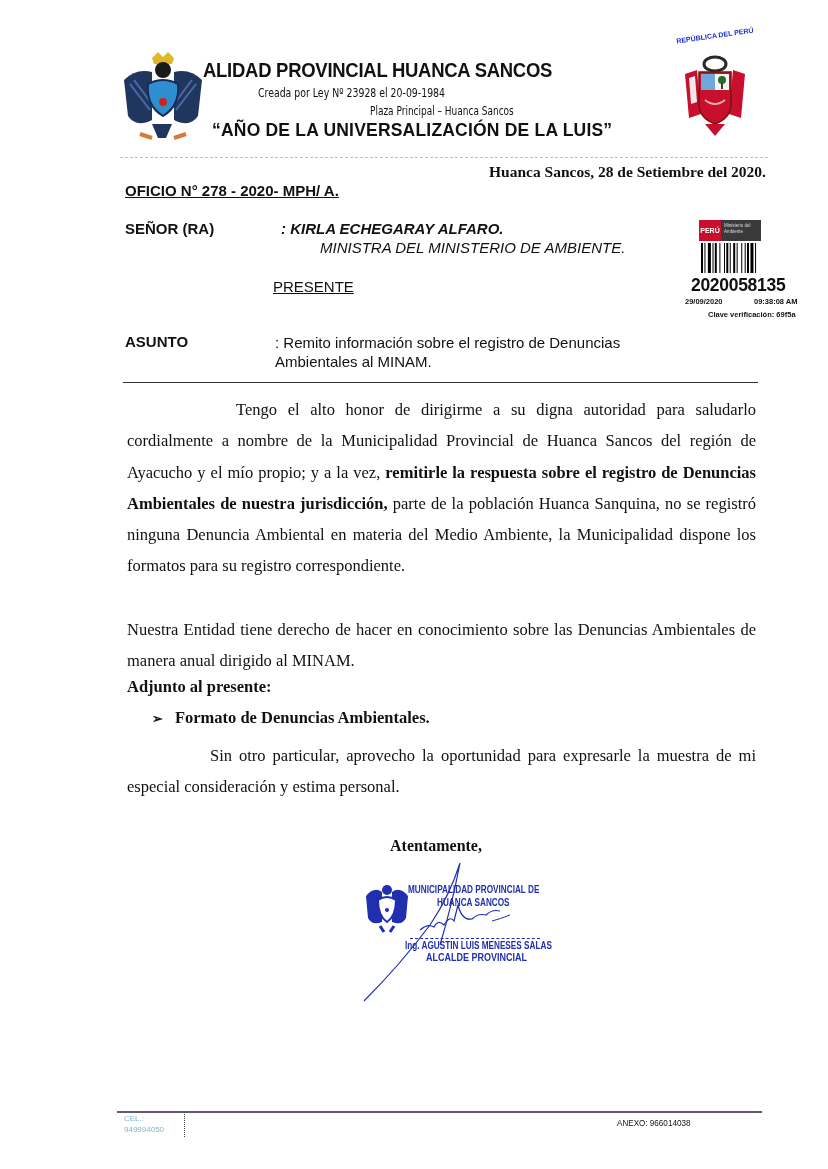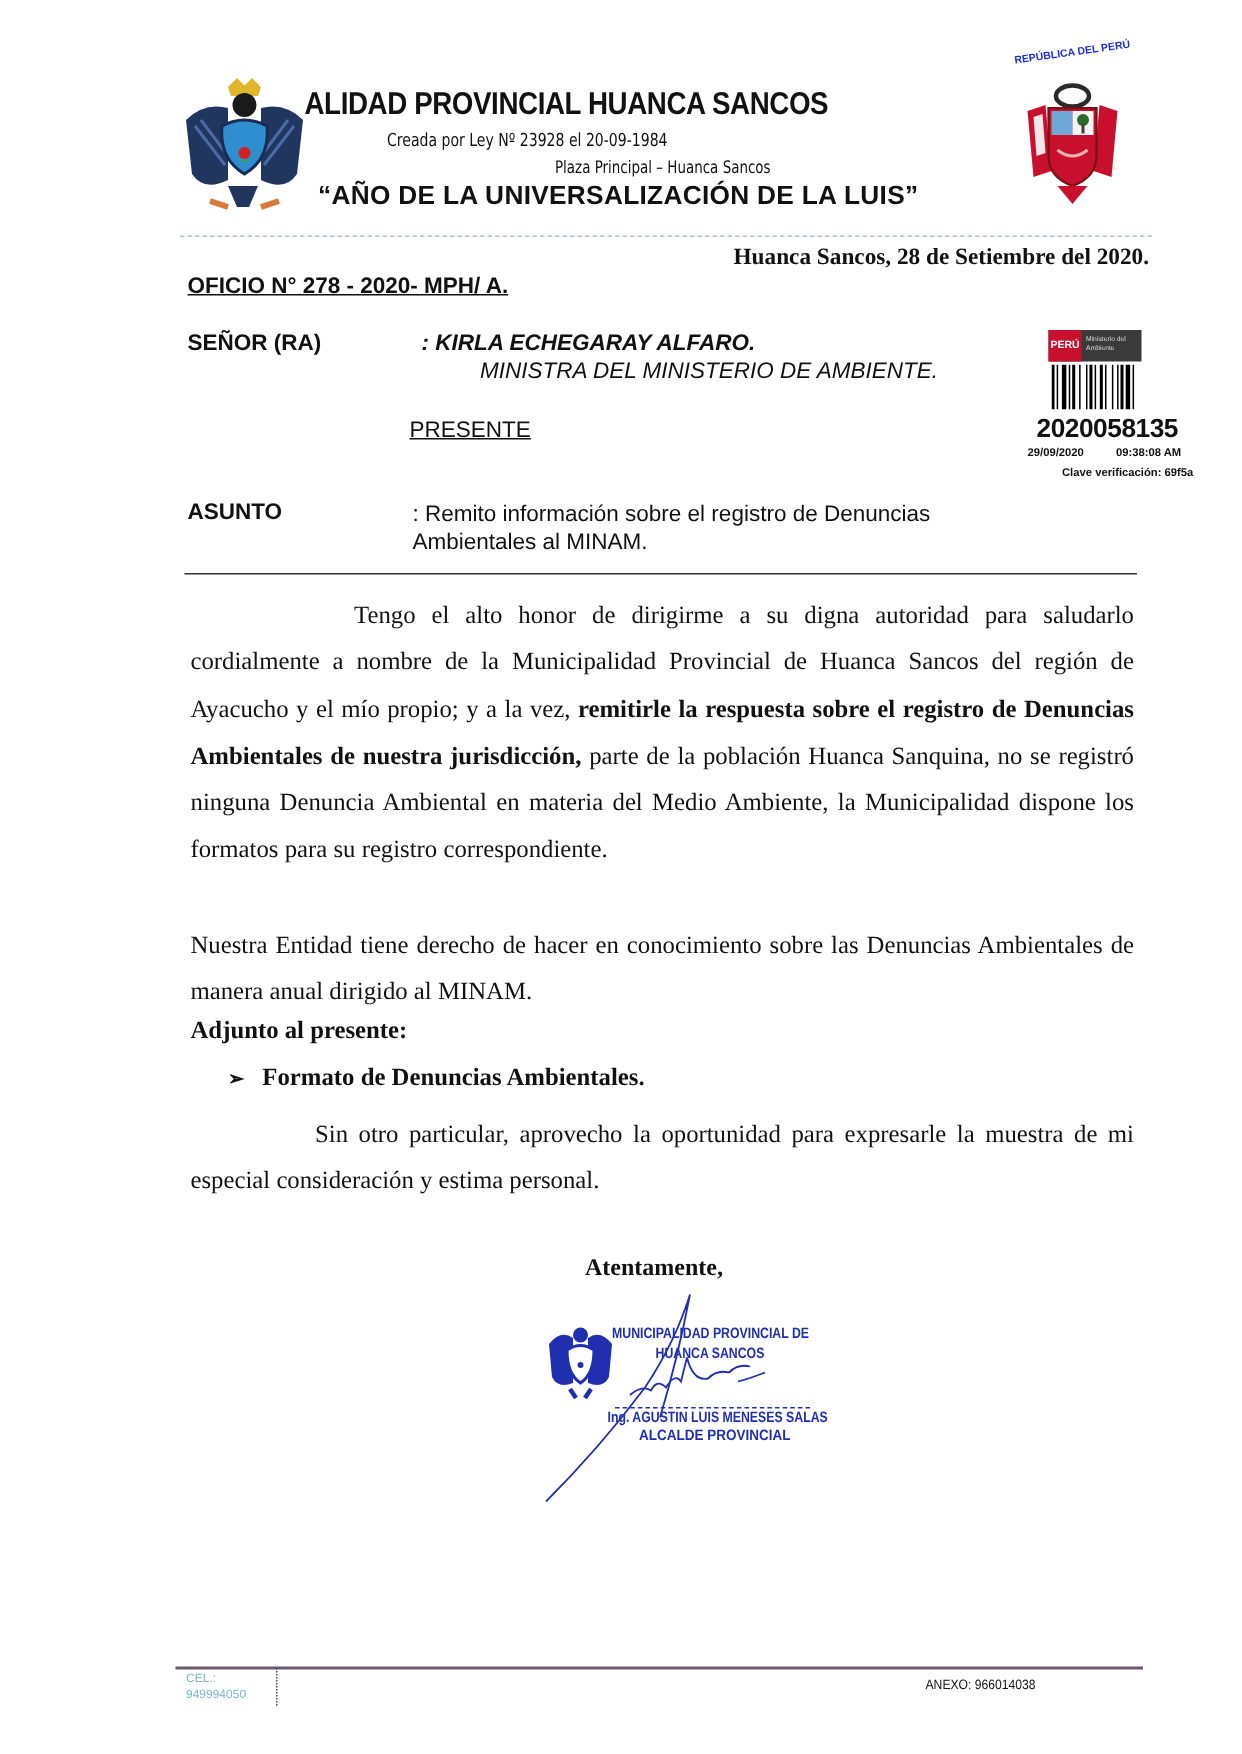--- a/index.html
+++ b/index.html
@@ -29,21 +29,21 @@
   #presente { left: 273px; top: 278px; font-size: 15px; font-weight: normal; text-decoration: underline; }
 
   
   #stamp { left: 655px; top: 216px; width: 167px; height: 116px; background: #fff; }
   #stamp-brand { left: 44px; top: 4px; width: 62px; height: 21px; background: #3a3a3a; }
   #stamp-peru { left: 0; top: 0; width: 22px; height: 21px; background: #c8102e; color: #fff; font-size: 7px; font-weight: bold; line-height: 21px; text-align: center; }
   #stamp-ministry { left: 25px; top: 3px; font-size: 4.5px; color: #ddd; line-height: 6px; width: 36px; }
   #barcode { left: 46px; top: 27px; width: 72px; height: 30px; }
   #stamp-number { left: 24px; top: 59px; font-size: 17.5px; font-weight: bold; letter-spacing: -0.3px; margin-left: 12px; }
   #stamp-date { left: 30px; top: 81px; font-size: 7.5px; font-weight: bold; }
-  #stamp-time { left: 89px; top: 81px; font-size: 7.5px; font-weight: bold; }
+  #stamp-time { left: 99px; top: 81px; font-size: 7.5px; font-weight: bold; }
   #stamp-key { left: 53px; top: 94px; font-size: 7.5px; font-weight: bold; white-space: nowrap; }
 
   #subject-label { left: 125px; top: 333px; font-size: 15px; font-weight: bold; }
   #subject-text { left: 275px; top: 333px; font-size: 15px; line-height: 19px; width: 420px; }
   #subject-rule { left: 123px; top: 382px; width: 635px; border-top: 1px solid #333; }
 
   
   .body-p { left: 127px; width: 629px; font-size: 16.5px; line-height: 31.3px; text-align: justify; text-align-last: auto; }
   #body-p1 { top: 394px; text-indent: 109px; }
   #body-p2 { top: 614px; }

